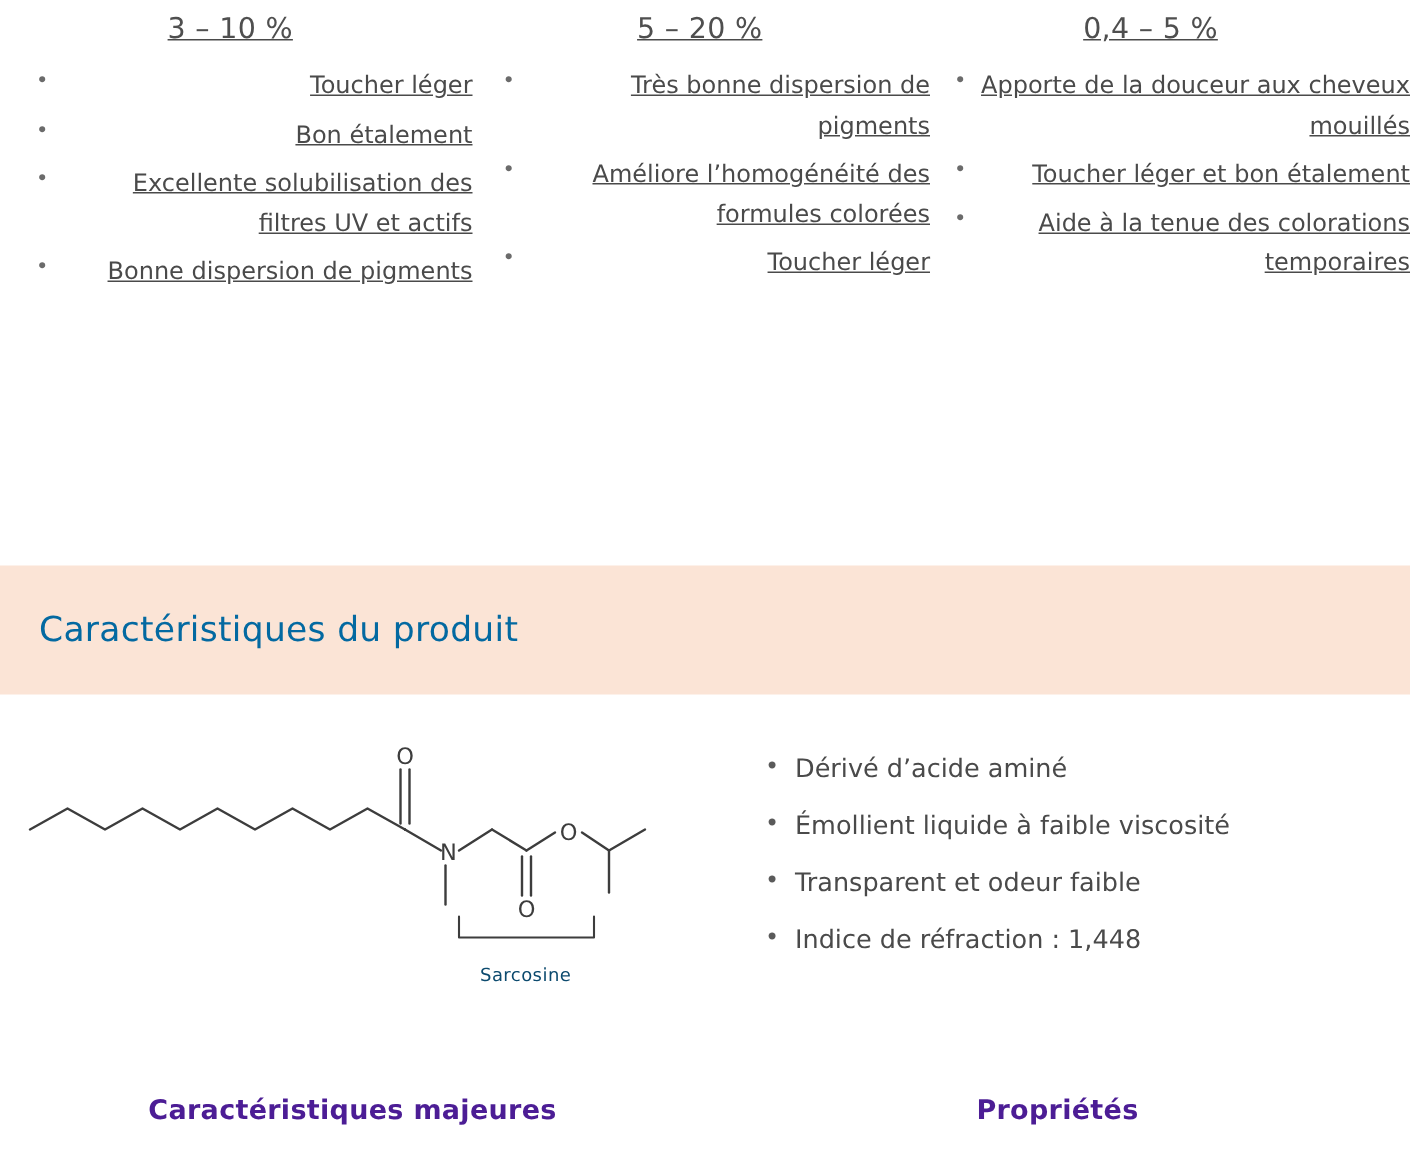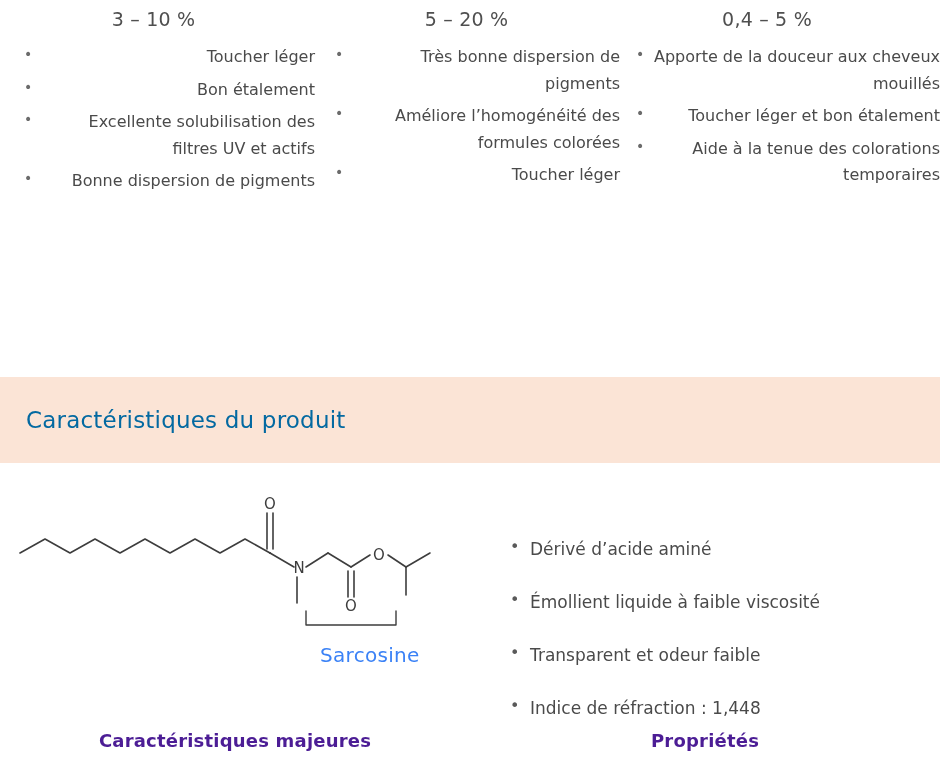--- a/index.html
+++ b/index.html
@@ -18,20 +18,21 @@
 
   
   .usage-section {
     display: flex;
     width: 940px;
     box-sizing: border-box;
     padding: 8px 0 0 0;
   }
   .usage-col {
     box-sizing: border-box;
+    text-decoration: underline;
   }
   .usage-col.c1 { width: 315px; padding-left: 22px; }
   .usage-col.c2 { width: 305px; padding-left: 18px; }
   .usage-col.c3 { width: 320px; padding-left: 14px; }
 
   .usage-pct {
     text-align: center;
     font-size: 19px;
     color: #4f4f4f;
     letter-spacing: 0.2px;
@@ -104,42 +105,41 @@
     position: absolute;
     left: 18px;
     top: 28px;
     width: 430px;
     height: 160px;
   }
   .sarcosine-label {
     position: absolute;
     left: 302px;
     top: 152px;
-    font-size: 20px;
-    color: #3b82f6;
+    font-size: 12px;
+    color: #0c4a6e;
     letter-spacing: 0.3px;
   }
 
   ul.props {
     position: absolute;
     left: 38px;
     top: 42px;
     list-style: none;
     margin: 0;
     padding: 0;
   }
   ul.props li {
     position: relative;
     padding-left: 22px;
     font-size: 17px;
     line-height: 1;
     margin-bottom: 21px;
     color: #4a4a4a;
     white-space: nowrap;
-    margin-top: 36px;
   }
   ul.props li::before {
     content: "\2022";
     position: absolute;
     left: 2px;
     top: -2px;
     font-size: 16px;
     color: #5a5a5a;
   }
 

